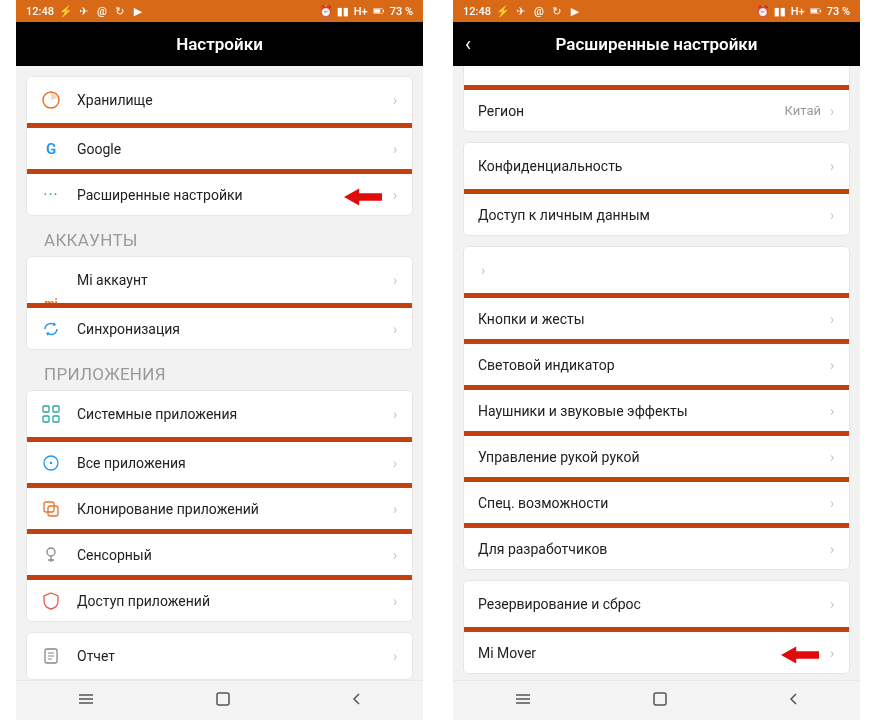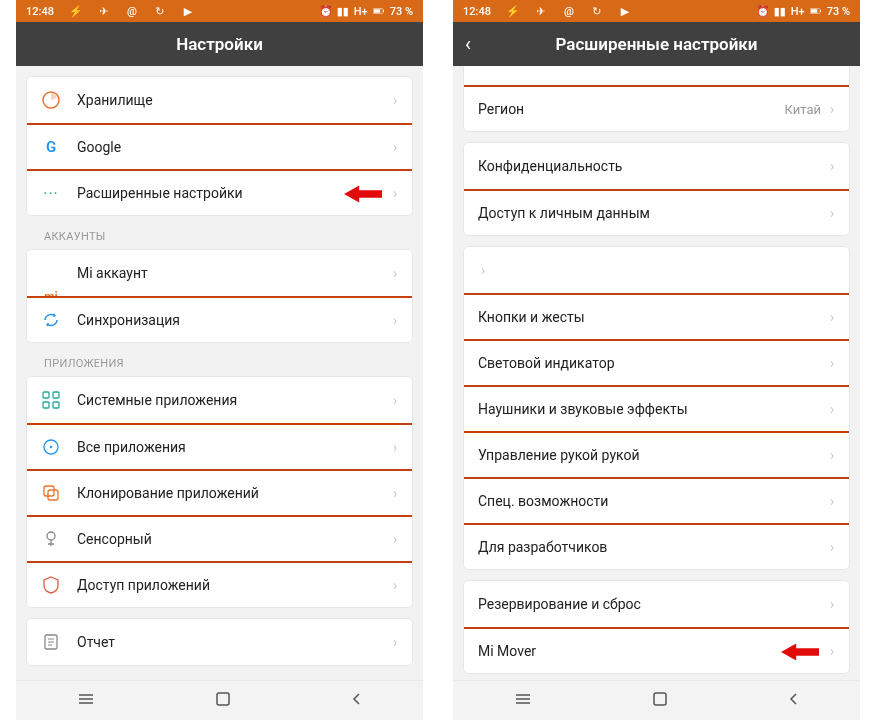--- a/index.html
+++ b/index.html
@@ -28,27 +28,27 @@
   .status-bar {
     background: #d86a17;
     height: 22px;
     color: #fff;
     display: flex;
     align-items: center;
     padding: 0 10px;
     font-size: 11px;
     font-weight: 500;
   }
-  .status-left { display: flex; align-items: flex-end; gap: 16px; }
+  .status-left { display: flex; align-items: flex-end; gap: 6px; }
   .status-right { margin-left: auto; display: flex; align-items: center; gap: 5px; }
   .status-icon { width: 12px; height: 12px; display:inline-flex; align-items:center; justify-content:center; }
 
   
   .header {
-    background: #404040;
+    background: #000000;
     height: 44px;
     display: flex;
     align-items: center;
     justify-content: center;
     position: relative;
     color: #fff;
   }
   .header-title { font-size: 17px; font-weight: 600; }
   .back-btn {
     position: absolute;
@@ -71,21 +71,21 @@
     border: 1px solid #e6e6e6;
     border-radius: 6px;
     margin-top: 10px;
     overflow: hidden;
   }
   .list-row {
     height: 46px;
     display: flex;
     align-items: center;
     padding: 0 12px 0 14px;
-    border-top: 2px solid #c2410c;
+    border-top: 5px solid #c2410c;
     position: relative;
     background:#fff;
   }
   .list-card .list-row:first-child { border-top: none; }
   .row-icon {
     width: 20px;
     height: 20px;
     margin-right: 16px;
     display: flex;
     align-items: center;
@@ -104,21 +104,21 @@
     color: #999;
     margin-right: 6px;
   }
   .chevron {
     color: #c7c7c7;
     font-size: 14px;
     width: 10px;
     text-align: center;
   }
   .section-header {
-    font-size: 11px;
+    font-size: 17px;
     color: #9a9a9a;
     padding: 14px 4px 4px 18px;
     text-transform: uppercase;
     letter-spacing: 0.3px;
   }
 
   
   .red-arrow {
     position: absolute;
     width: 38px;

